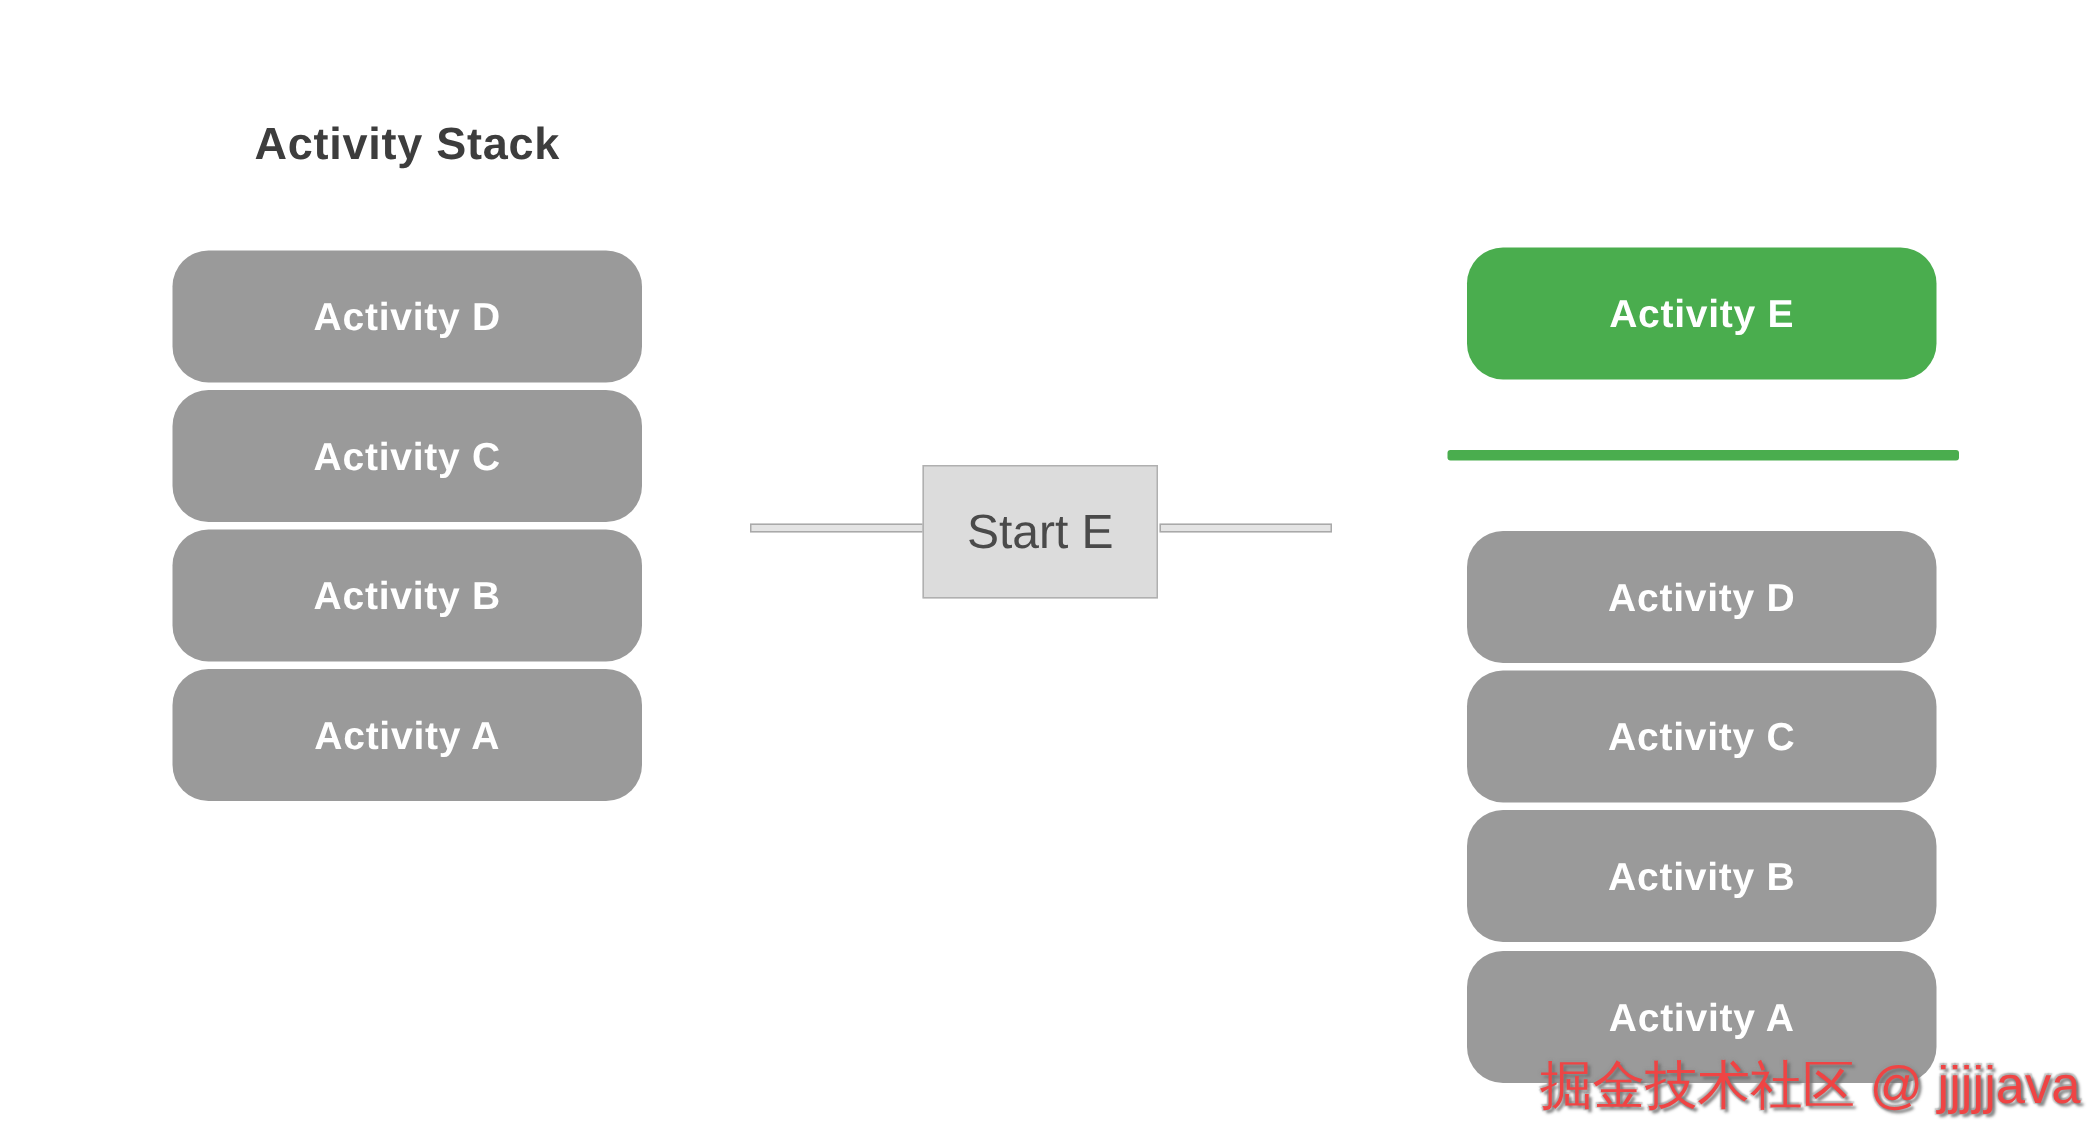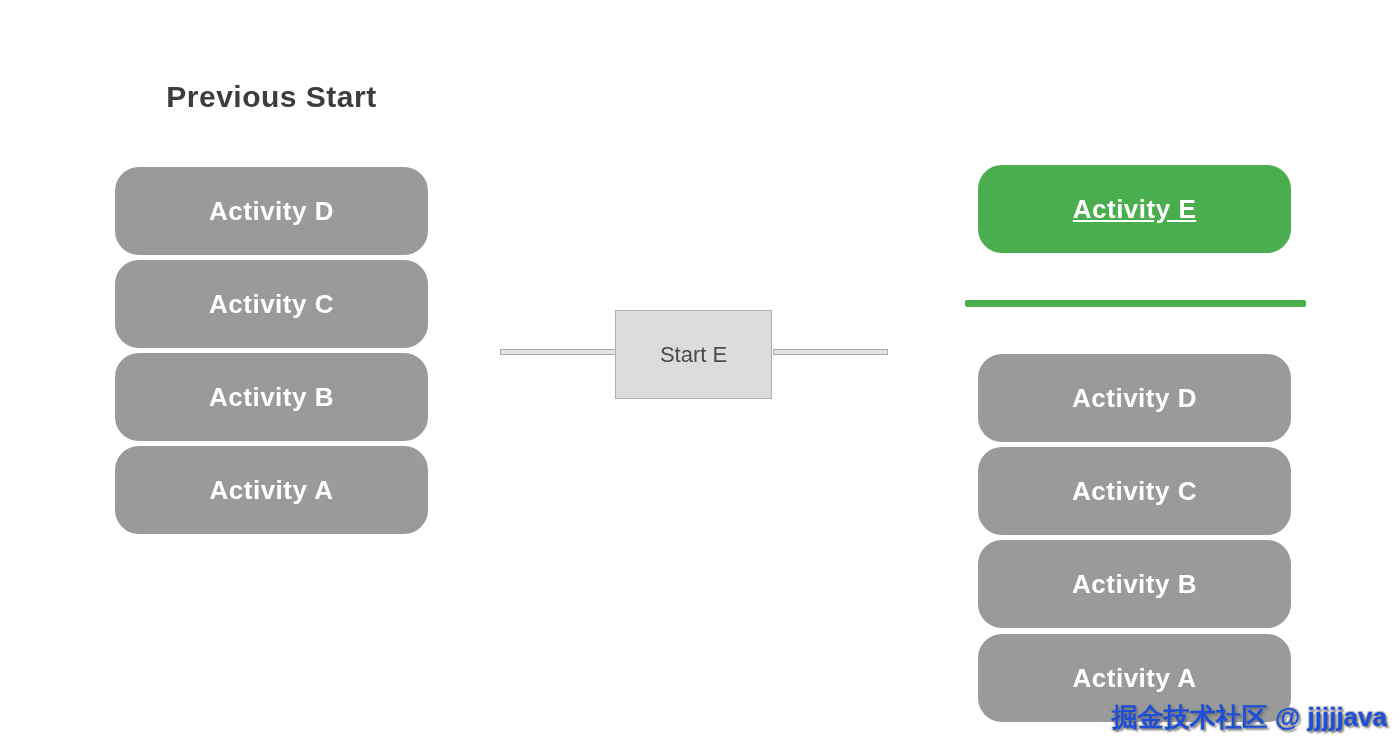--- a/index.html
+++ b/index.html
@@ -43,21 +43,21 @@
   }
   .activity-box.green { background: #4aad4e; }
 
   
   .prev-0 { left: 115px; top: 167px; }
   .prev-1 { left: 115px; top: 260px; }
   .prev-2 { left: 115px; top: 353px; }
   .prev-3 { left: 115px; top: 446px; }
 
   
-  .final-e { left: 978px; top: 165px; text-decoration: underline; }
+  .final-e { left: 978px; top: 165px; }
   .final-0 { left: 978px; top: 354px; }
   .final-1 { left: 978px; top: 447px; }
   .final-2 { left: 978px; top: 540px; }
   .final-3 { left: 978px; top: 634px; }
 
   .green-divider {
     position: absolute;
     left: 965px;
     top: 300px;
     width: 341px;
@@ -69,59 +69,59 @@
   .start-box {
     position: absolute;
     left: 615px;
     top: 310px;
     width: 157px;
     height: 89px;
     background: #dcdcdc;
     border: 1px solid #b0b0b0;
     box-sizing: border-box;
     color: #4a4a4a;
-    font-size: 22px;
+    font-size: 32px;
     font-weight: 400;
     display: flex;
     align-items: center;
     justify-content: center;
   }
   .connector-line {
     position: absolute;
     top: 349px;
     height: 4px;
     background: #e4e4e4;
     border: 1px solid #a9a9a9;
     box-sizing: content-box;
   }
   .connector-left  { left: 500px; width: 114px; }
   .connector-right { left: 773px; width: 113px; }
 
   .watermark {
     position: absolute;
     right: 6px;
     top: 700px;
-    font-size: 26px;
-    font-weight: bold;
-    color: #1d4ed8;
+    font-size: 35px;
+    font-weight: normal;
+    color: #ef4444;
     text-shadow:
       2px 2px 2px rgba(110,110,110,0.85),
       -1px -1px 1px rgba(150,150,150,0.55),
       1px -1px 1px rgba(150,150,150,0.55),
       -1px 1px 1px rgba(150,150,150,0.55);
     z-index: 10;
     white-space: nowrap;
   }
 </style>
 </head>
 <body>
 
 <div class="canvas">
 
-  <div class="stack-title title-previous">Previous Start</div>
+  <div class="stack-title title-previous">Activity Stack</div>
 
   <div class="activity-box prev-0">Activity D</div>
   <div class="activity-box prev-1">Activity C</div>
   <div class="activity-box prev-2">Activity B</div>
   <div class="activity-box prev-3">Activity A</div>
 
   <div class="connector-line connector-left"></div>
   <div class="start-box">Start E</div>
   <div class="connector-line connector-right"></div>
 

